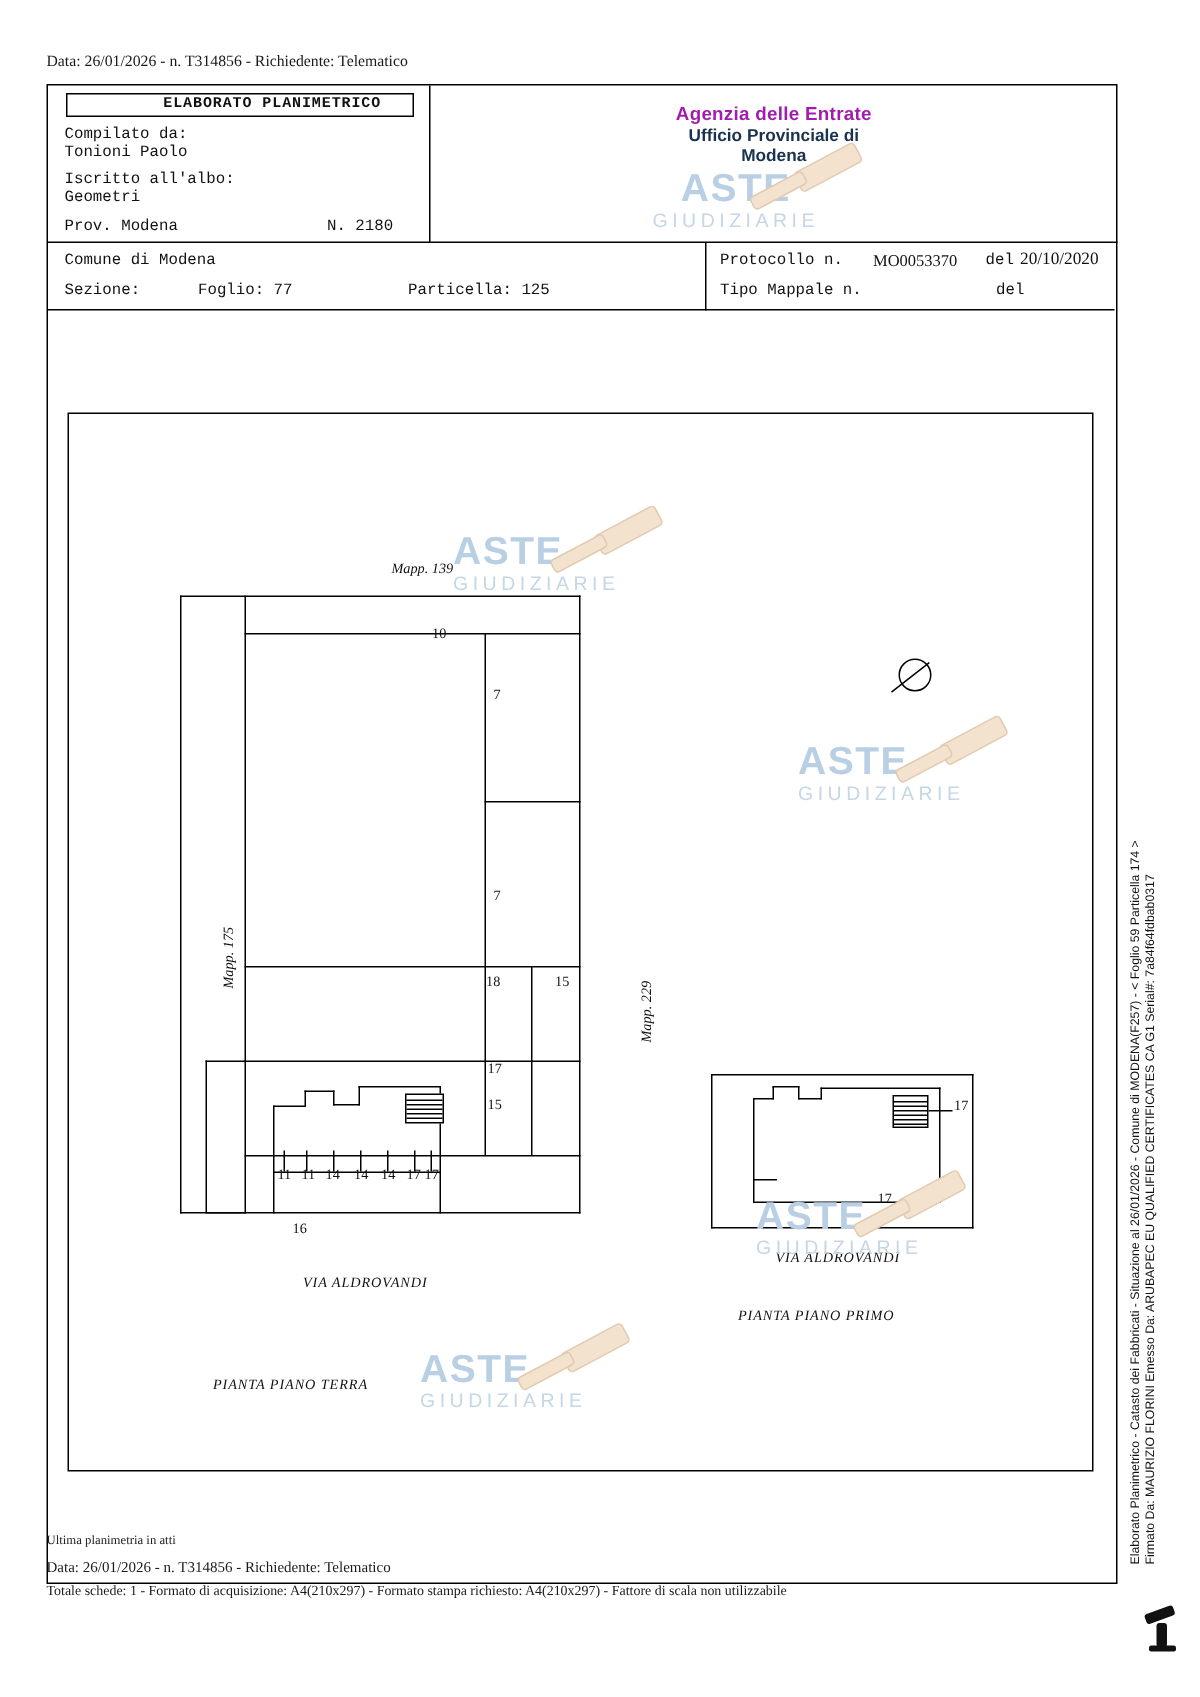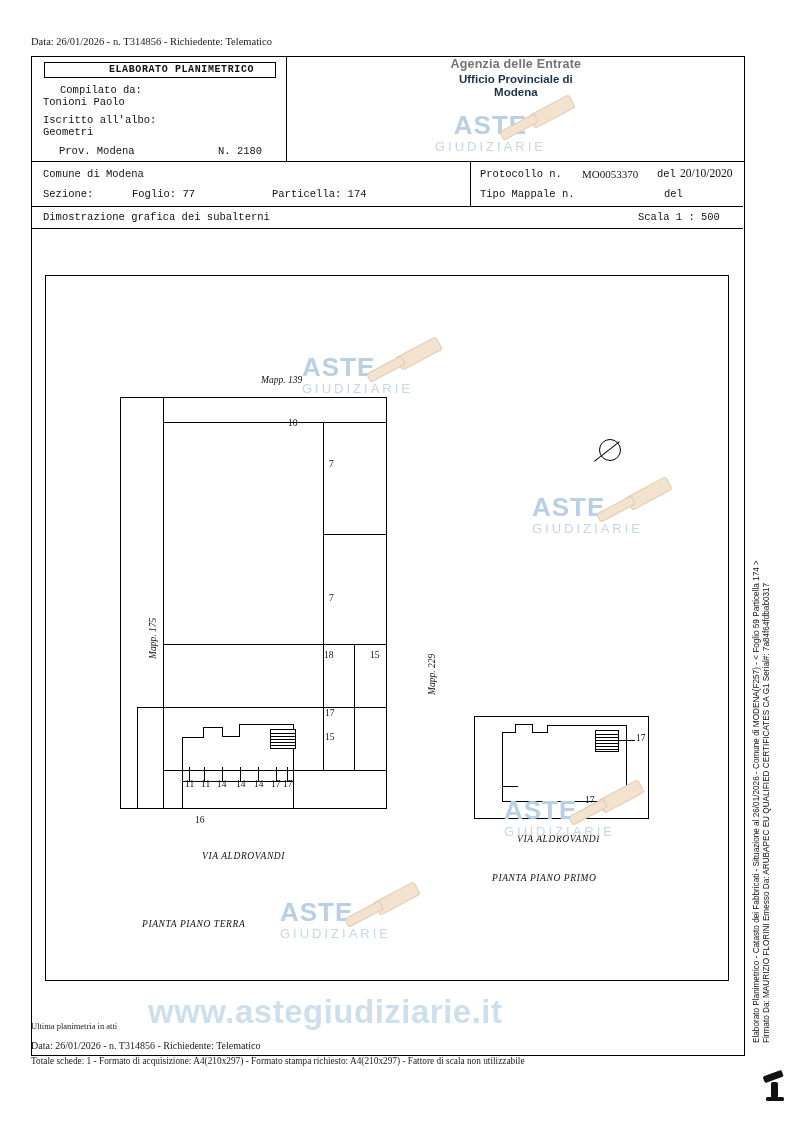--- a/index.html
+++ b/index.html
@@ -33,34 +33,34 @@
   }
   .hdr-title {
     position:absolute; left:12px; top:5px; width:232px; height:16px;
     border:1.2px solid #000;
     text-align:center; font-family:"Liberation Mono", monospace;
     font-size:10px; font-weight:bold; letter-spacing:0.6px; line-height:14px;
     color:#111;
     padding-left:43px;
   }
   .mono { font-family:"Liberation Mono", monospace; font-size:10.5px; color:#111; }
-  .hdr-l1 { position:absolute; left:28px; top:27px;text-align:right; }
+  .hdr-l1 { position:absolute; left:11px; top:27px;text-align:right; }
   .hdr-l2 { position:absolute; left:11px; top:39px; }
   .hdr-l3 { position:absolute; left:11px; top:57px; }
   .hdr-l4 { position:absolute; left:11px; top:69px; }
-  .hdr-l5 { position:absolute; left:11px; top:88px;margin-left:16px; }
+  .hdr-l5 { position:absolute; left:11px; top:88px; }
   .hdr-l6 { position:absolute; left:186px; top:88px; }
 
   
   .hdr-right {
     position:absolute; left:255px; top:0; width:457.7px; height:105px;
     border-bottom:1.3px solid #000;
     text-align:center;
   }
-  .ag1 { margin-top:0; font-size:12.5px; font-weight:bold; color:#737373; letter-spacing:.2px;}
+  .ag1 { margin-top:12px; font-size:12.5px; font-weight:bold; color:#a21caf; letter-spacing:.2px;}
   .ag2 { margin-top:2px; font-size:15.5px; font-weight:bold; color:#d0342c; letter-spacing:.3px;}
   .ag3 { margin-top:2px; font-size:11.5px; font-weight:bold; color:#18324f;}
   .ag4 { margin-top:1px; font-size:11.5px; font-weight:bold; color:#18324f;}
 
   
   .row2 { position:absolute; left:0; top:105px; width:711.4px; height:45px; border-bottom:1.3px solid #000; }
   .row2-div { position:absolute; left:438px; top:0; width:1.3px; height:45px; background:#000; }
   .r2-comune { position:absolute; left:11px; top:6px; }
   .r2-sez { position:absolute; left:11px; top:26px; }
   .r2-foglio { position:absolute; left:100px; top:26px; }
@@ -179,33 +179,29 @@
           <div class="handle" style="left:-8px; top:22px;"></div>
         </div>
       </div>
     </div>
 
     <div class="row2">
       <div class="row2-div"></div>
       <div class="mono r2-comune">Comune di Modena</div>
       <div class="mono r2-sez">Sezione:</div>
       <div class="mono r2-foglio">Foglio: 77</div>
-      <div class="mono r2-part">Particella: 174</div>
+      <div class="mono r2-part">Particella: 125</div>
       <div class="mono r2-proto-lab">Protocollo n.</div>
       <div class="r2-proto-num">MO0053370</div>
       <div class="mono r2-proto-del">del</div>
       <div class="r2-proto-date">20/10/2020</div>
       <div class="mono r2-tipo">Tipo Mappale n.</div>
       <div class="mono r2-tipo-del">del</div>
     </div>
 
-    <div class="row3">
-      <div class="mono r3-txt">Dimostrazione grafica dei subalterni</div>
-      <div class="mono r3-scala">Scala 1 : 500</div>
-    </div>
 
     <div class="drawarea">
       <div class="inner-border"></div>
 
       <div>
 
         <div class="ln" style="left:88px; top:168px; width:267px; height:1.3px;"></div>
         <div class="ln" style="left:88px; top:168px; width:1.3px; height:412px;"></div>
         <div class="ln" style="left:354px; top:168px; width:1.3px; height:412px;"></div>
         <div class="ln" style="left:88px; top:579px; width:267px; height:1.3px;"></div>
@@ -352,21 +348,20 @@
           <div class="handle" style="left:-8px; top:22px;"></div>
         </div>
       </div>
 
     </div>
   </div>
 
   <div class="vtext l1">Elaborato Planimetrico - Catasto dei Fabbricati - Situazione al 26/01/2026 - Comune di MODENA(F257) - &lt; Foglio 59 Particella 174 &gt;</div>
   <div class="vtext l2">Firmato Da: MAURIZIO FLORINI Emesso Da: ARUBAPEC EU QUALIFIED CERTIFICATES CA G1 Serial#: 7a84f64fdbab0317</div>
 
-  <div class="wm-big">www.astegiudiziarie.it</div>
 
   <div class="foot-ultima">Ultima planimetria in atti</div>
   <div class="foot-data">Data: 26/01/2026 - n. T314856 - Richiedente: Telematico</div>
   <div class="foot-tot">Totale schede: 1 - Formato di acquisizione: A4(210x297) - Formato stampa richiesto: A4(210x297) - Fattore di scala non utilizzabile</div>
 
   <div class="blk-logo">
     <svg width="30" height="32" viewBox="0 0 30 32" xmlns="http://www.w3.org/2000/svg">
       <rect x="3" y="3" width="20" height="7" rx="2" fill="#111" transform="rotate(-20 13 6)"></rect>
       <rect x="11" y="12" width="7" height="16" rx="2" fill="#111"></rect>
       <rect x="6" y="27" width="18" height="4" rx="1.5" fill="#111"></rect>

